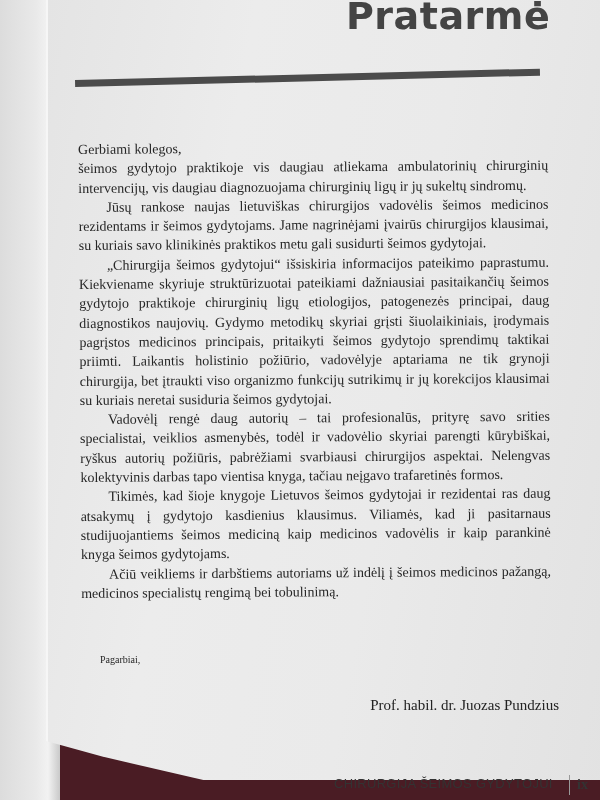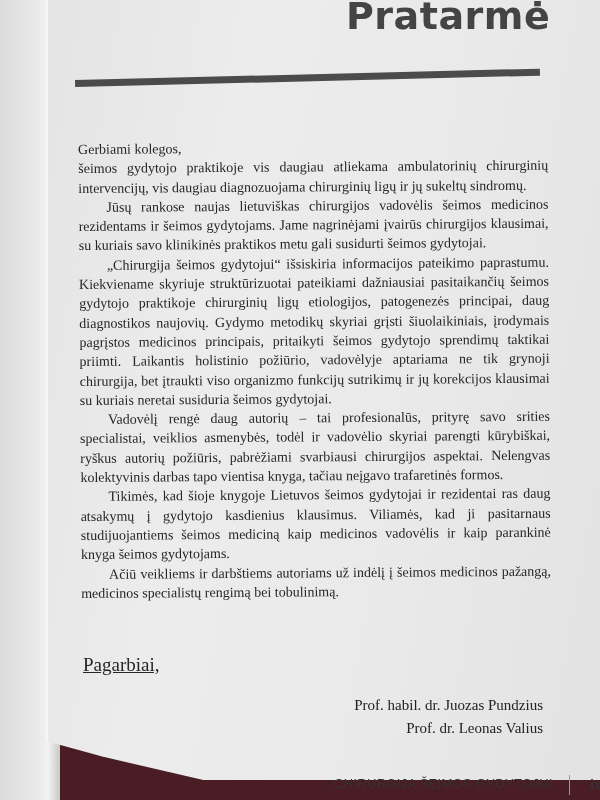--- a/index.html
+++ b/index.html
@@ -29,39 +29,39 @@
     }
     .body-text {
       position: absolute; left: 78px; top: 140px; width: 470px;
       font-size: 14px; line-height: 19.3px; color: #262626;
       transform: rotate(-0.4deg); transform-origin: left top;
     }
     .body-text p { margin: 0; text-align: justify; }
     .body-text p.indent { text-indent: 28px; }
     .salutation { margin: 0; }
     .closing {
-      position: absolute; left: 83px; top: 654px;
-      font-size: 19px; color: #262626; text-decoration: underline;
+      position: absolute; left: 100px; top: 654px;
+      font-size: 10px; color: #262626;
     }
     .signatures {
-      position: absolute; right: 57px; top: 694px; text-align: right;
+      position: absolute; right: 41px; top: 694px; text-align: right;
       font-size: 15px; line-height: 23px; color: #222;
     }
     .footer-title {
       position: absolute; left: 334px; top: 776px;
       font-family: Liberation Sans, sans-serif; font-size: 13px; color: #333;
       letter-spacing: 0.3px;
     }
     .footer-divider {
       position: absolute; left: 569px; top: 775px; width: 1px; height: 20px;
       background: #999;
     }
     .page-number {
       position: absolute; left: 577px; top: 777px;
-      font-size: 14px; font-weight: bold; color: #333; margin-left: 13px;
+      font-size: 14px; font-weight: bold; color: #333;
     }
   </style>
 </head>
 <body>
 
 <div class="left-page"></div>
 
 <div class="page">
 </div>
 
@@ -75,18 +75,17 @@
   <p class="indent">„Chirurgija šeimos gydytojui“ išsiskiria informacijos pateikimo paprastumu. Kiekviename skyriuje struktūrizuotai pateikiami dažniausiai pasitaikančių šeimos gydytojo praktikoje chirurginių ligų etiologijos, patogenezės principai, daug diagnostikos naujovių. Gydymo metodikų skyriai grįsti šiuolaikiniais, įrodymais pagrįstos medicinos principais, pritaikyti šeimos gydytojo sprendimų taktikai priimti. Laikantis holistinio požiūrio, vadovėlyje aptariama ne tik grynoji chirurgija, bet įtraukti viso organizmo funkcijų sutrikimų ir jų korekcijos klausimai su kuriais neretai susiduria šeimos gydytojai.</p>
   <p class="indent">Vadovėlį rengė daug autorių – tai profesionalūs, prityrę savo srities specialistai, veiklios asmenybės, todėl ir vadovėlio skyriai parengti kūrybiškai, ryškus autorių požiūris, pabrėžiami svarbiausi chirurgijos aspektai. Nelengvas kolektyvinis darbas tapo vientisa knyga, tačiau neįgavo trafaretinės formos.</p>
   <p class="indent">Tikimės, kad šioje knygoje Lietuvos šeimos gydytojai ir rezidentai ras daug atsakymų į gydytojo kasdienius klausimus. Viliamės, kad ji pasitarnaus studijuojantiems šeimos mediciną kaip medicinos vadovėlis ir kaip parankinė knyga šeimos gydytojams.</p>
   <p class="indent">Ačiū veikliems ir darbštiems autoriams už indėlį į šeimos medicinos pažangą, medicinos specialistų rengimą bei tobulinimą.</p>
 </div>
 
 <div class="closing">Pagarbiai,</div>
 
 <div class="signatures">
   <div>Prof. habil. dr. Juozas Pundzius</div>
-  <div>Prof. dr. Leonas Valius</div>
 </div>
 
 <div class="footer-title">CHIRURGIJA ŠEIMOS GYDYTOJUI</div>
 <div class="footer-divider"></div>
 <div class="page-number">ix</div>
 
 </body></html>

